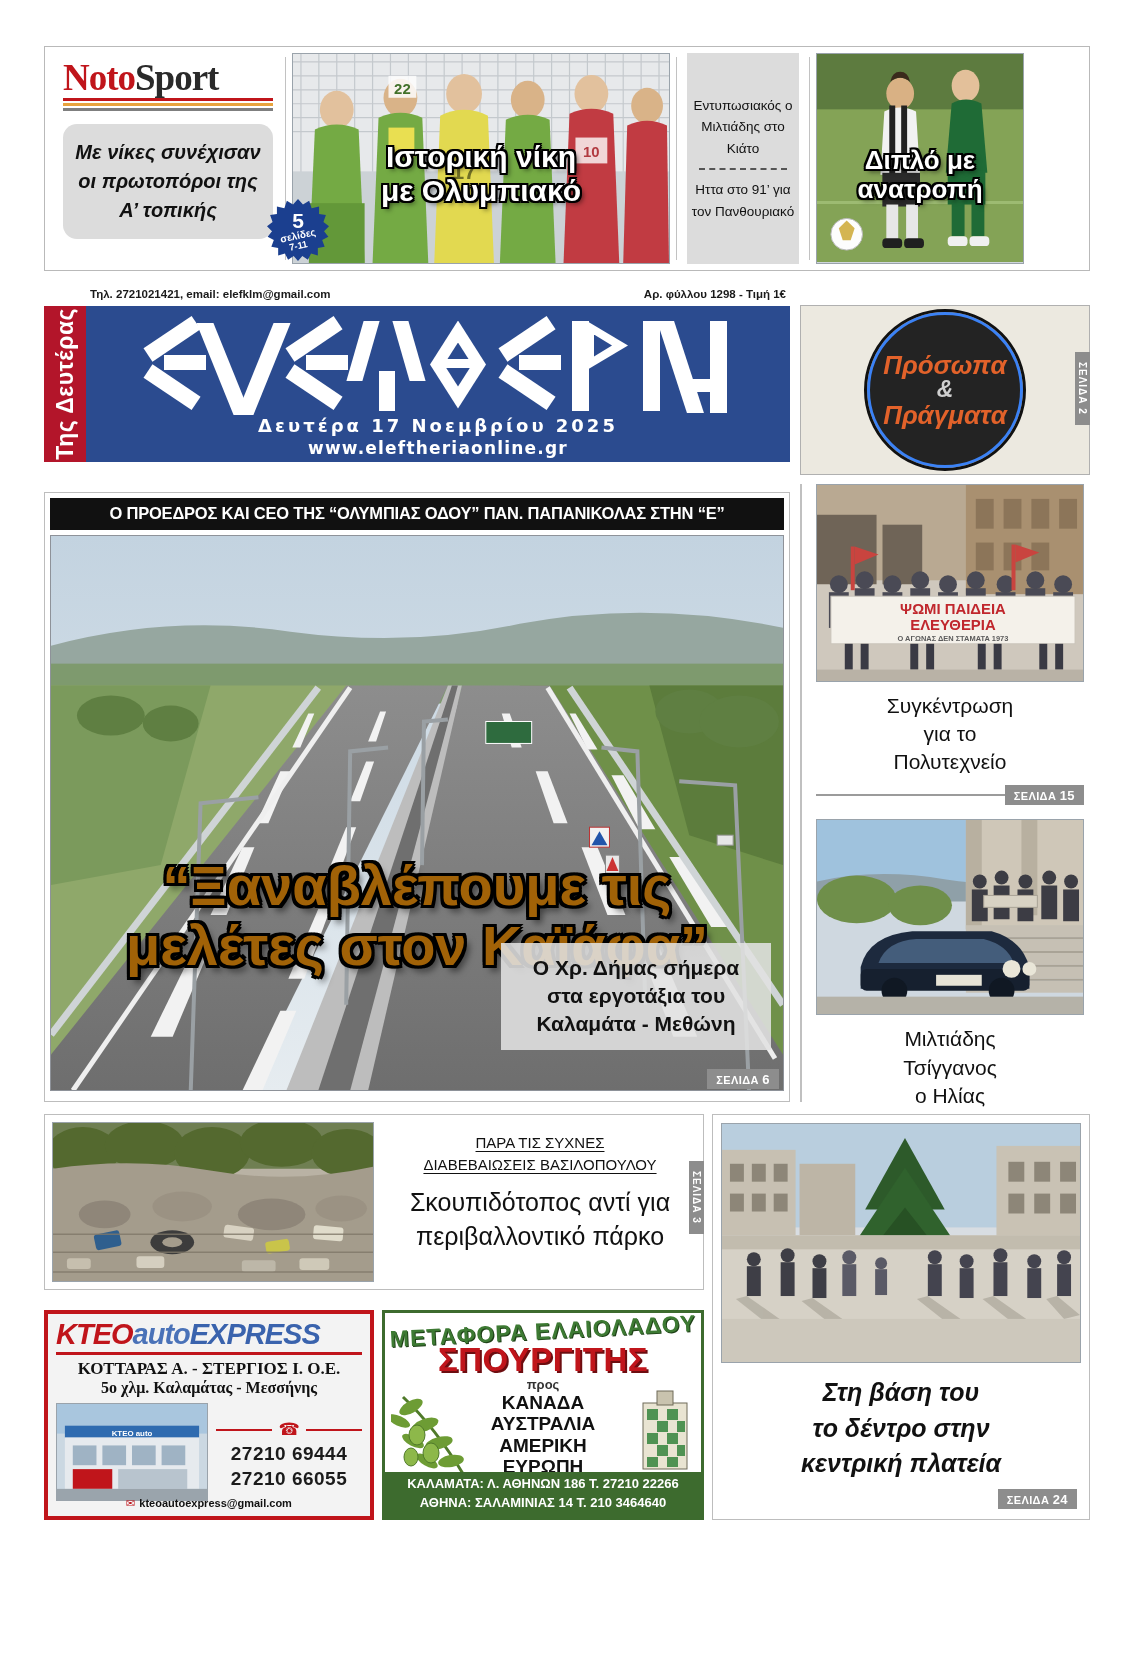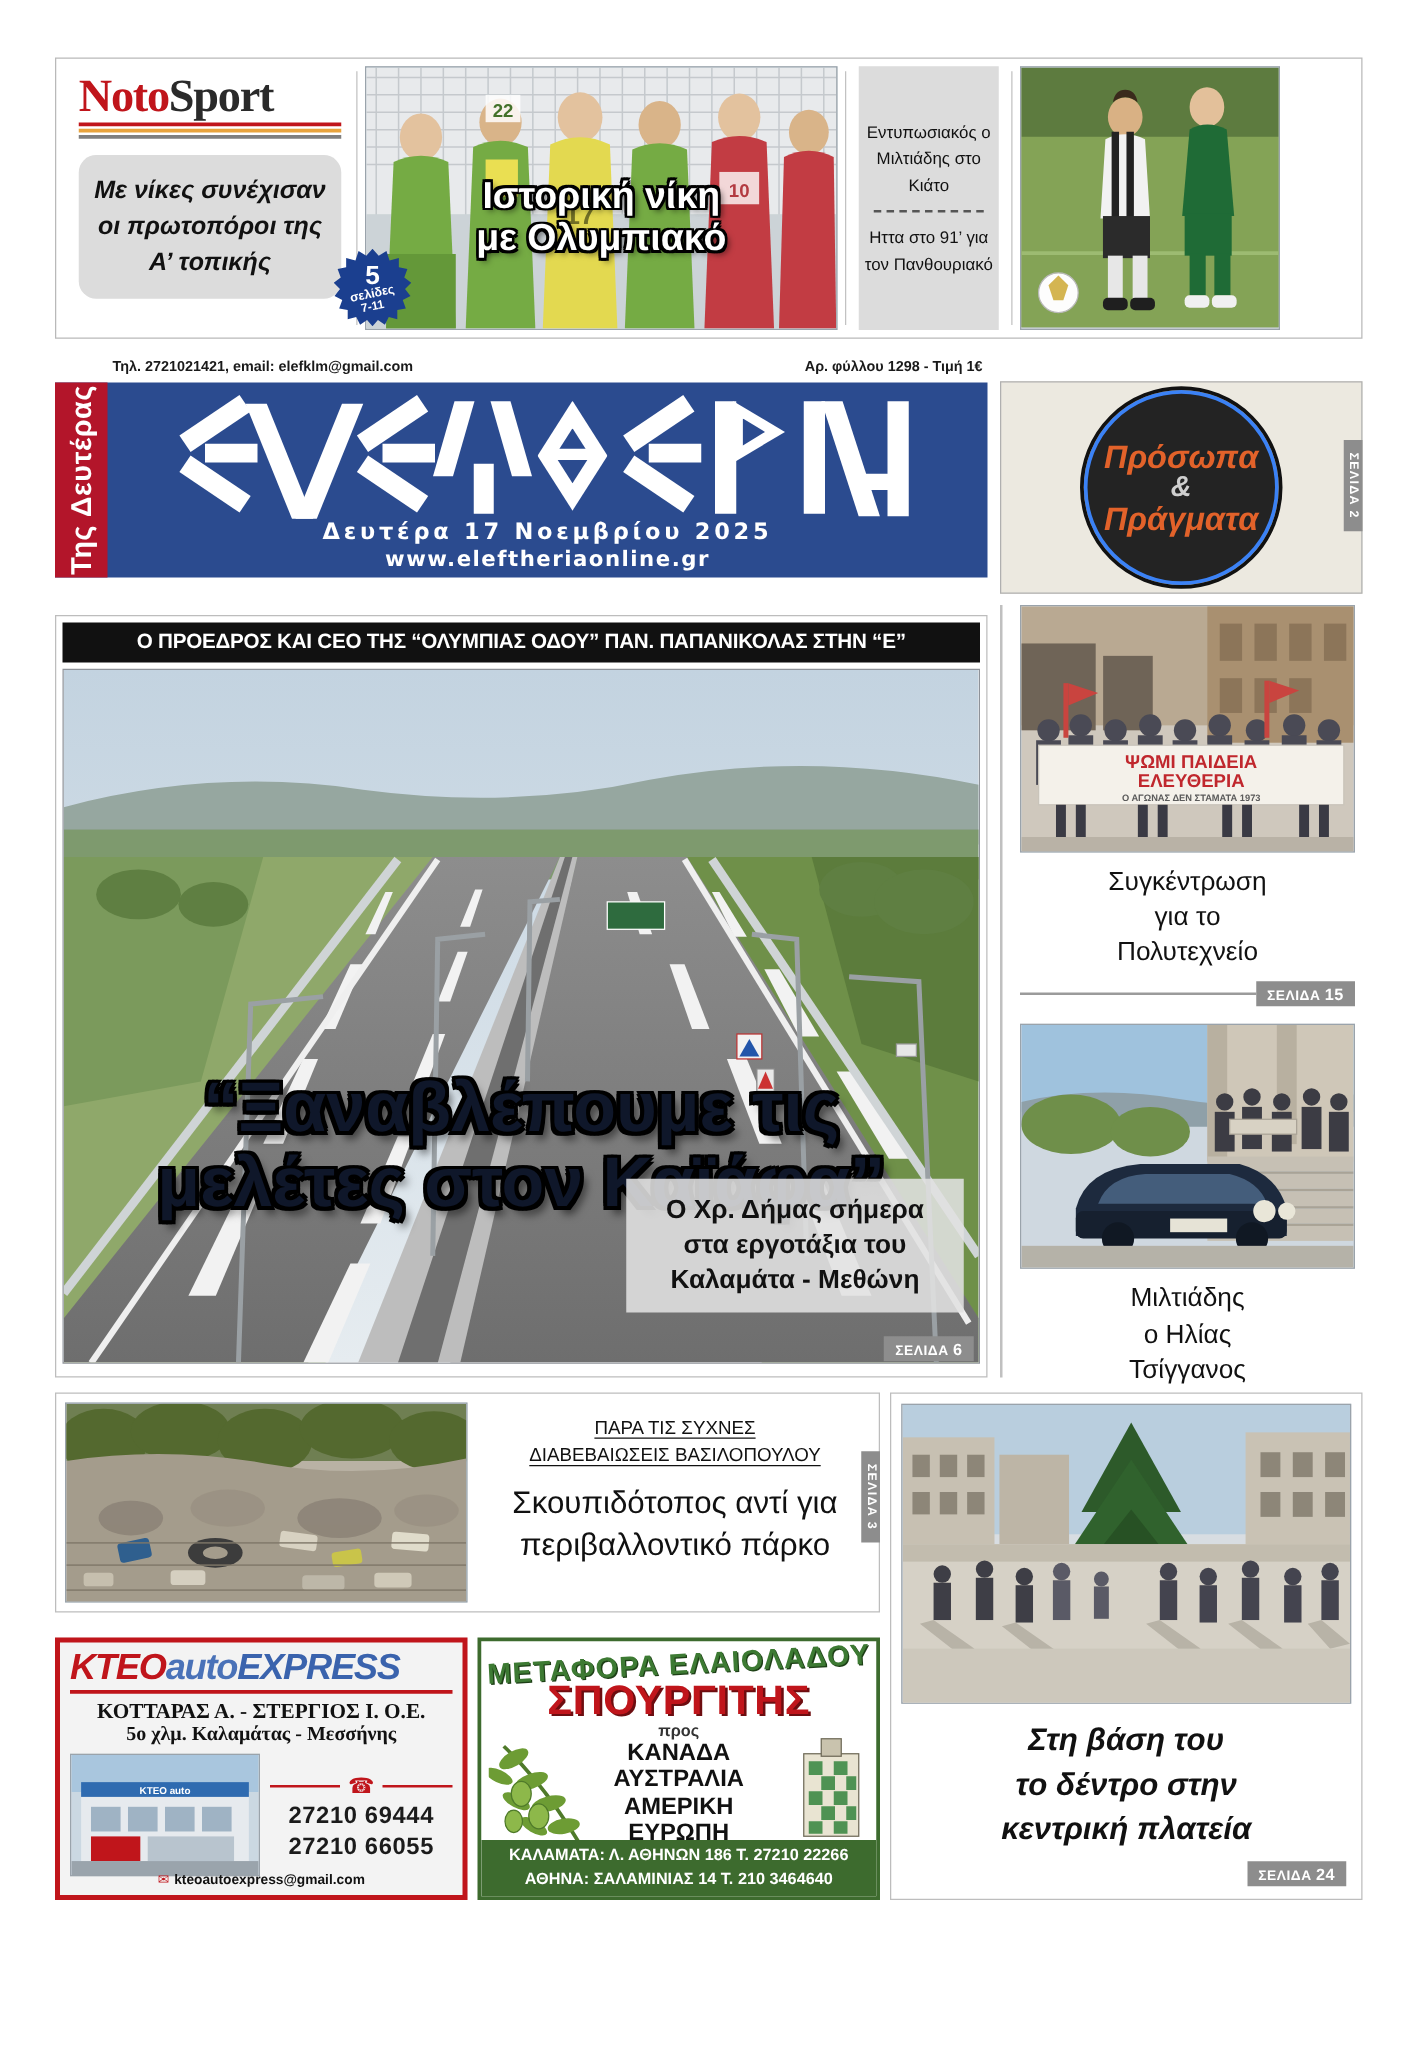--- a/index.html
+++ b/index.html
@@ -220,21 +220,21 @@
   }
   .mainphoto {
     position: relative; margin-top: 5px;
     height: 556px; overflow: hidden;
     border: 1px solid #8e9299;
   }
   .mainhead {
     position: absolute; left: 0; right: 0; top: 320px;
     text-align: center;
     font-size: 56px; font-weight: bold; line-height: 1.08;
-    color: #0f172a;
+    color: #a16207;
     text-shadow:
       -3px -3px 0 #000, 3px -3px 0 #000, -3px 3px 0 #000, 3px 3px 0 #000,
       0 -3px 0 #000, 0 3px 0 #000, -3px 0 0 #000, 3px 0 0 #000,
       5px 6px 7px rgba(0,0,0,.55);
     z-index: 5;
   }
   .subbox {
     position: absolute; right: 12px; bottom: 40px;
     width: 270px;
     background: rgba(225,225,225,.88);
@@ -493,20 +493,24 @@
           <path d="M136 50 Q150 42 166 50 L172 120 L130 120 Z" fill="#1f6b36"></path>
           <rect x="132" y="118" width="38" height="34" fill="#1f6b36"></rect>
           <rect x="136" y="150" width="13" height="34" fill="#1f6b36"></rect>
           <rect x="156" y="150" width="13" height="34" fill="#1f6b36"></rect>
           <rect x="132" y="184" width="20" height="10" rx="4" fill="#f0f0f0"></rect>
           <rect x="154" y="184" width="20" height="10" rx="4" fill="#f0f0f0"></rect>
         </g>
         <circle cx="30" cy="182" r="16" fill="#fdfdfd" stroke="#b9b9b9"></circle>
         <path d="M30 168 L38 176 L34 188 L26 188 L22 176Z" fill="#c9a227" opacity=".8"></path>
       </svg>
+      <div class="ovtitle" style="top:92px;font-size:26px;">
+        <div>Διπλό με</div>
+        <div>ανατροπή</div>
+      </div>
     </div>
   </div>
 
   <div class="mast-wrap">
     <div class="mast-meta">
       <span>Τηλ. 2721021421, email: elefklm@gmail.com</span>
       <span>Αρ. φύλλου 1298 - Τιμή 1€</span>
     </div>
     <div class="mast">
       <div class="mast-side">
@@ -825,22 +829,22 @@
             <circle cx="214" cy="150" r="7" fill="#e9e6d8"></circle>
             <rect x="120" y="156" width="46" height="11" fill="#e6e3d6"></rect>
             <circle cx="78" cy="172" r="13" fill="#101823"></circle>
             <circle cx="186" cy="172" r="13" fill="#101823"></circle>
           </g>
           <rect y="178" width="268" height="18" fill="#b5b2a8"></rect>
         </svg>
       </div>
       <div class="rc-cap">
         <div>Μιλτιάδης</div>
+        <div>Τσίγγανος</div>
         <div>ο Ηλίας</div>
-        <div>Τσίγγανος</div>
       </div>
       <div class="rc-rule">
         <span class="ln"></span>
         <span class="pagetag">
           <span>ΣΕΛΙΔΑ</span>
           <span class="num">5</span>
         </span>
       </div>
     </div>
   </div>

